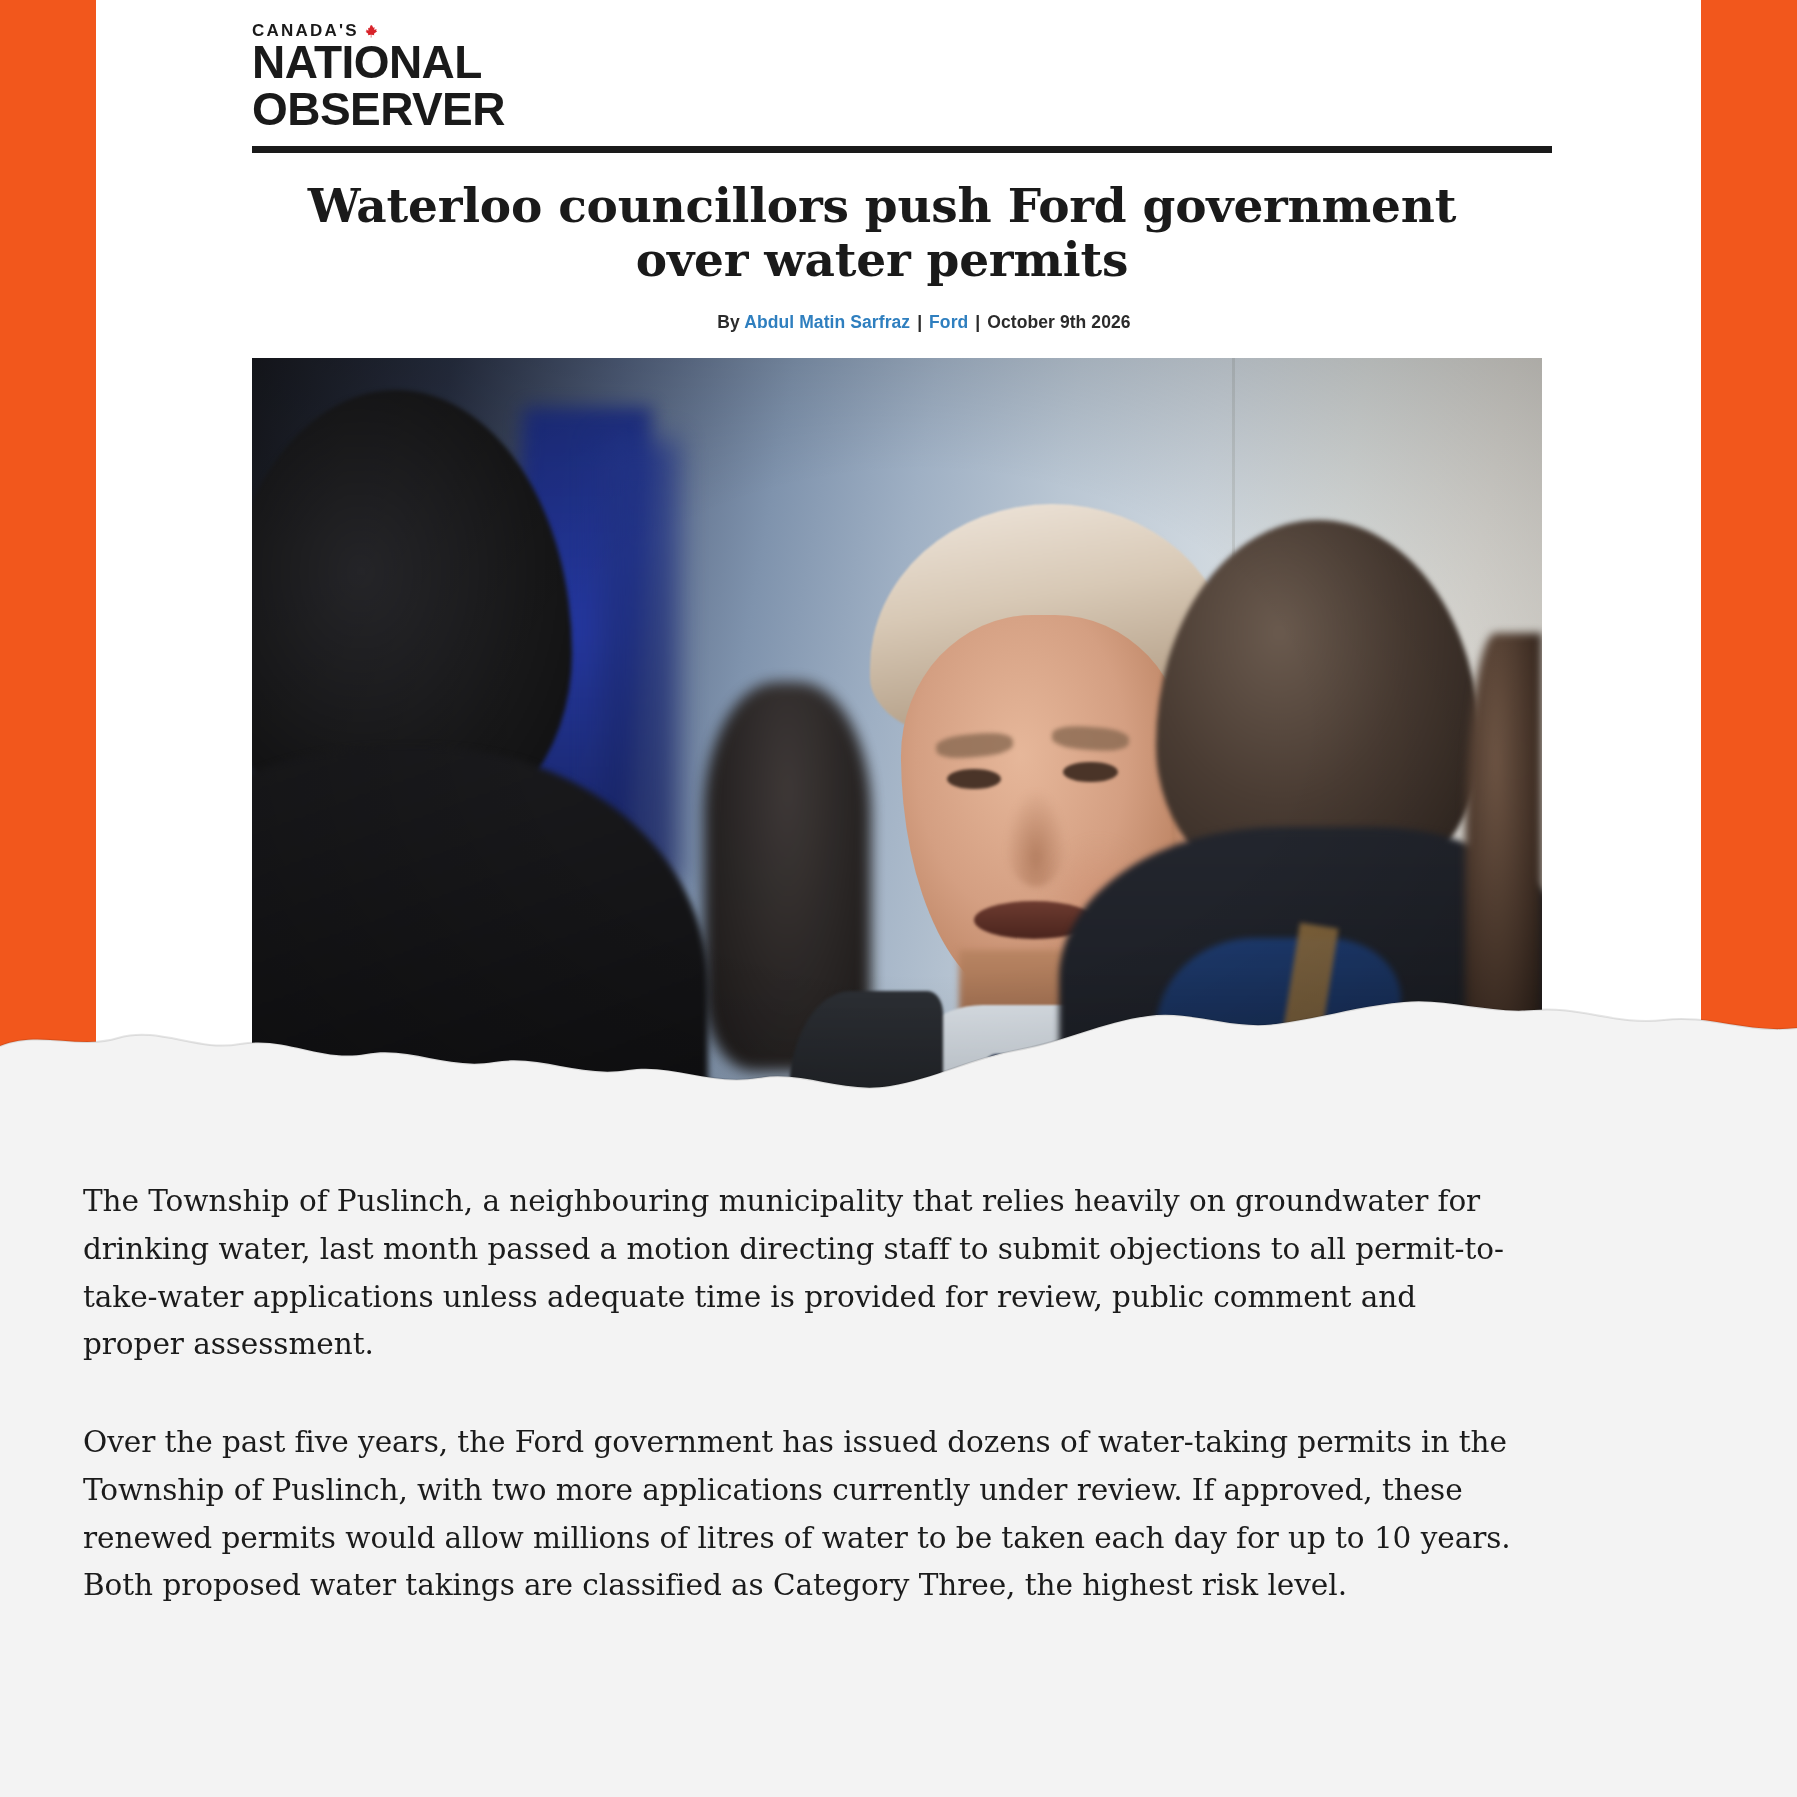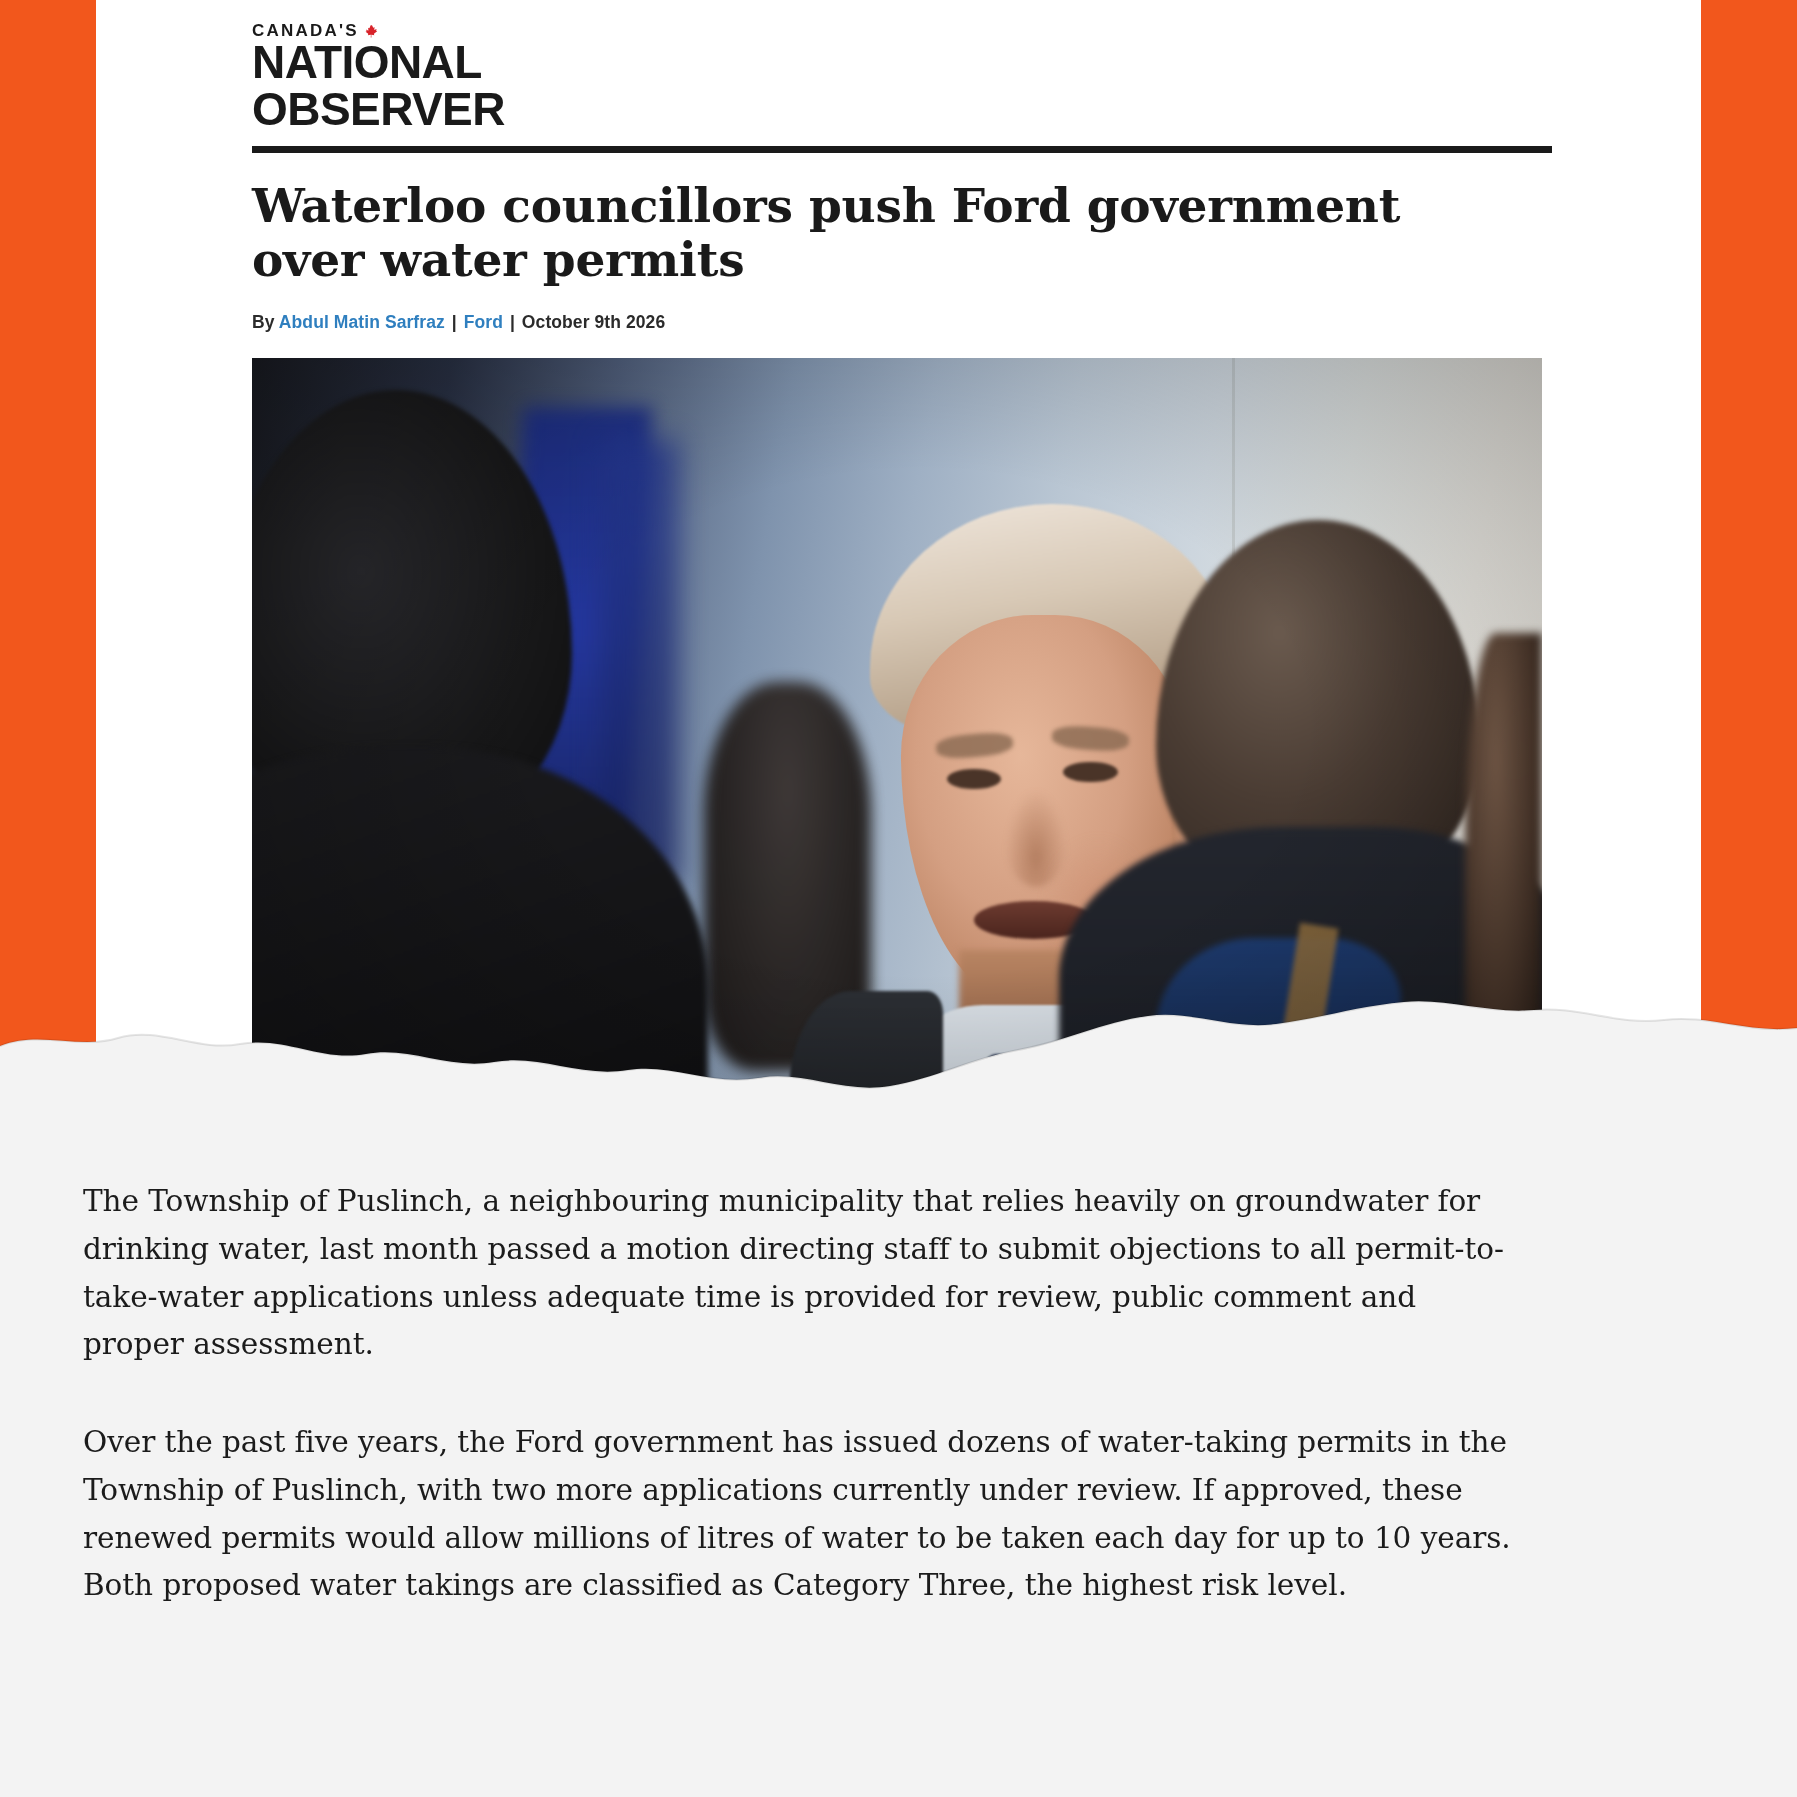--- a/index.html
+++ b/index.html
@@ -79,20 +79,21 @@
     margin-top: 12px;
     width: 1300px;
     height: 7px;
     background: #1A1A1A;
   }
 
   
   .headline-wrap {
     padding: 26px 0 0 156px;
     width: 1500px;
+    text-align: center;
   }
 
   .headline {
     font-family: "DejaVu Serif", "Liberation Serif", serif;
     font-size: 47px;
     font-weight: 700;
     line-height: 1.16;
     color: #1A1A1A;
     letter-spacing: -0.005em;
     max-width: 1260px;

